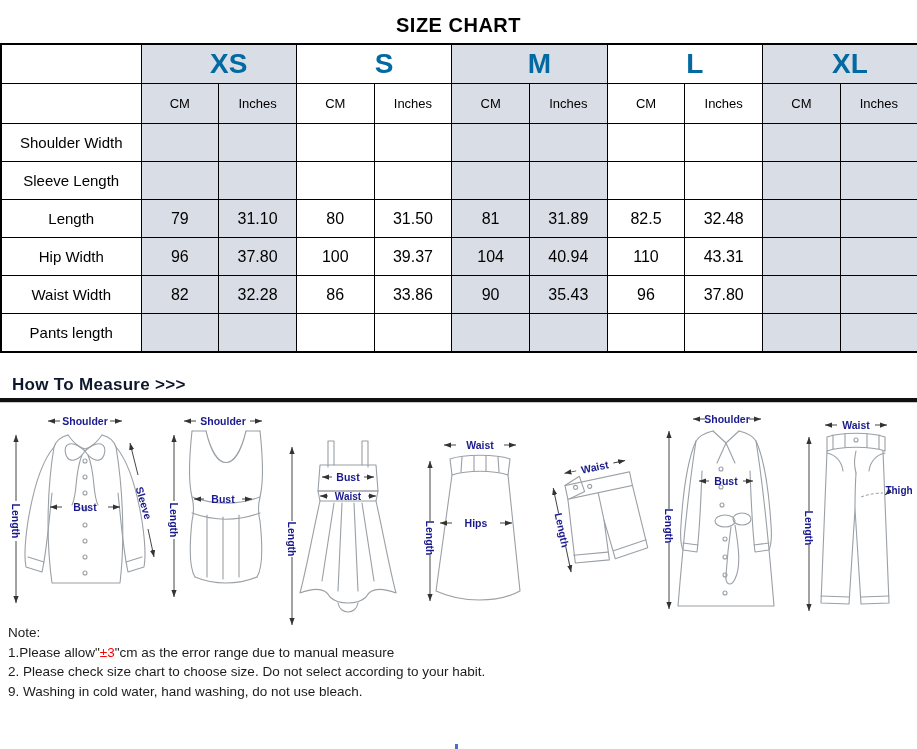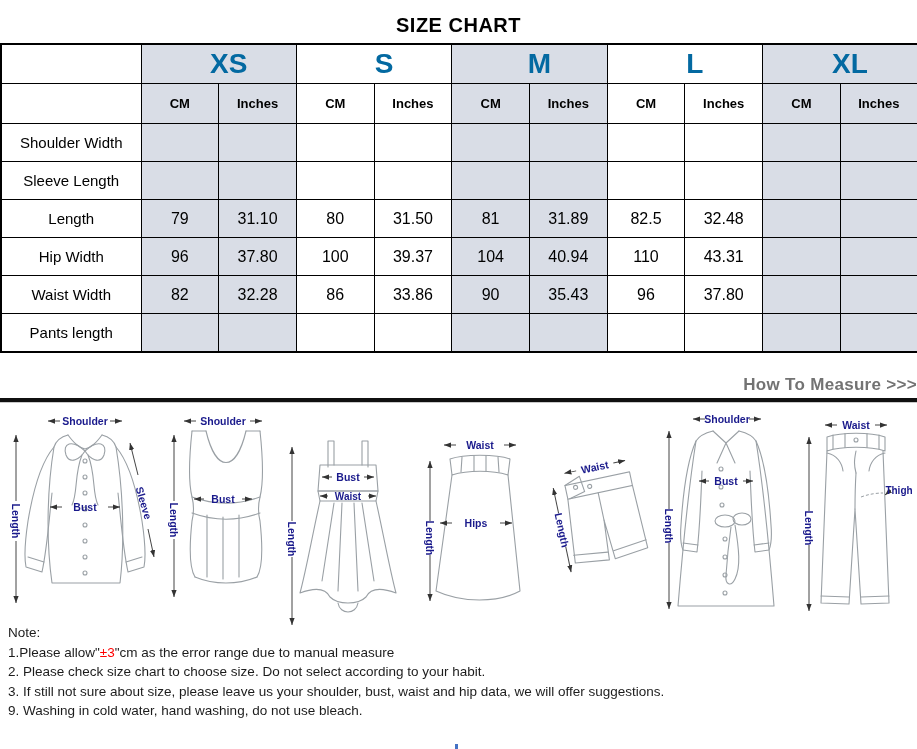--- a/index.html
+++ b/index.html
@@ -5,27 +5,27 @@
   html,body{margin:0;padding:0;background:#fff;}
   .page{width:917px;height:749px;position:relative;background:#fff;overflow:hidden;
         font-family:"Liberation Sans",sans-serif;color:#000;}
   .title{text-align:center;font-size:20px;font-weight:bold;letter-spacing:0.5px;
          padding-top:14px;height:29px;}
   
   table.size-chart{border-collapse:collapse;table-layout:fixed;width:917px;border:2px solid #000;}
   table.size-chart td{border:1px solid #000;text-align:center;vertical-align:middle;
                       overflow:hidden;white-space:nowrap;}
   td.size-head{font-size:28px;font-weight:bold;color:#0369a1;height:36px;padding-left:21px;}
-  td.unit-head{font-size:13px;font-weight:bold;height:37px;}
+  td.unit-head{font-size:13px;font-weight:normal;height:37px;}
   td.row-label{font-size:15px;height:35px;}
   td.val{font-size:16px;height:35px;}
   .g{background:#d9dde6;}
   
   .measure-heading{margin:22px 0 3px 12px;font-size:17px;font-weight:bold;
-                   color:#737373;letter-spacing:0.3px;text-align:right;}
+                   color:#0f172a;letter-spacing:0.3px;}
   .divider{height:4px;background:#101010;border-bottom:1px solid #c9c9c9;}
   .figures{display:flex;justify-content:space-between;align-items:flex-start;
            padding:0 2px;height:216px;}
   .dim{stroke:#444;stroke-width:1;fill:none;}
   .gar{stroke:#9aa0a5;stroke-width:1.1;fill:none;stroke-linecap:round;stroke-linejoin:round;}
   .gardash{stroke:#9aa0a5;stroke-width:1;fill:none;stroke-dasharray:3,2;}
   .lbl{fill:#1a1a8c;font-family:"Liberation Sans",sans-serif;font-size:10.5px;
        font-weight:bold;text-anchor:middle;}
   
   .notes{padding-left:8px;margin-top:4px;font-size:13.5px;line-height:19.5px;color:#1c1c1c;}
@@ -313,20 +313,19 @@
       <line class="dim" x1="88" y1="82" x2="94" y2="77" marker-start="url(#ah)"></line>
       <text class="lbl" x="102" y="81" style="font-size:10px">Thigh</text>
     </svg>
 
   </div>
 
   <div class="notes">
     <div>Note:</div>
     <div><span>1.Please allow"</span><span class="red">±3</span><span>"cm as the error range due to manual measure</span></div>
     <div>2. Please check size chart to choose size. Do not select according to your habit.</div>
-    <div>3. If still not sure about size, please leave us your shoulder, bust, waist and hip data, we will offer suggestions.</div>
     <div>9. Washing in cold water, hand washing, do not use bleach.</div>
 
   </div>
 
   <div class="artifact-dot"></div>
 
 </div>
 
 </body></html>

